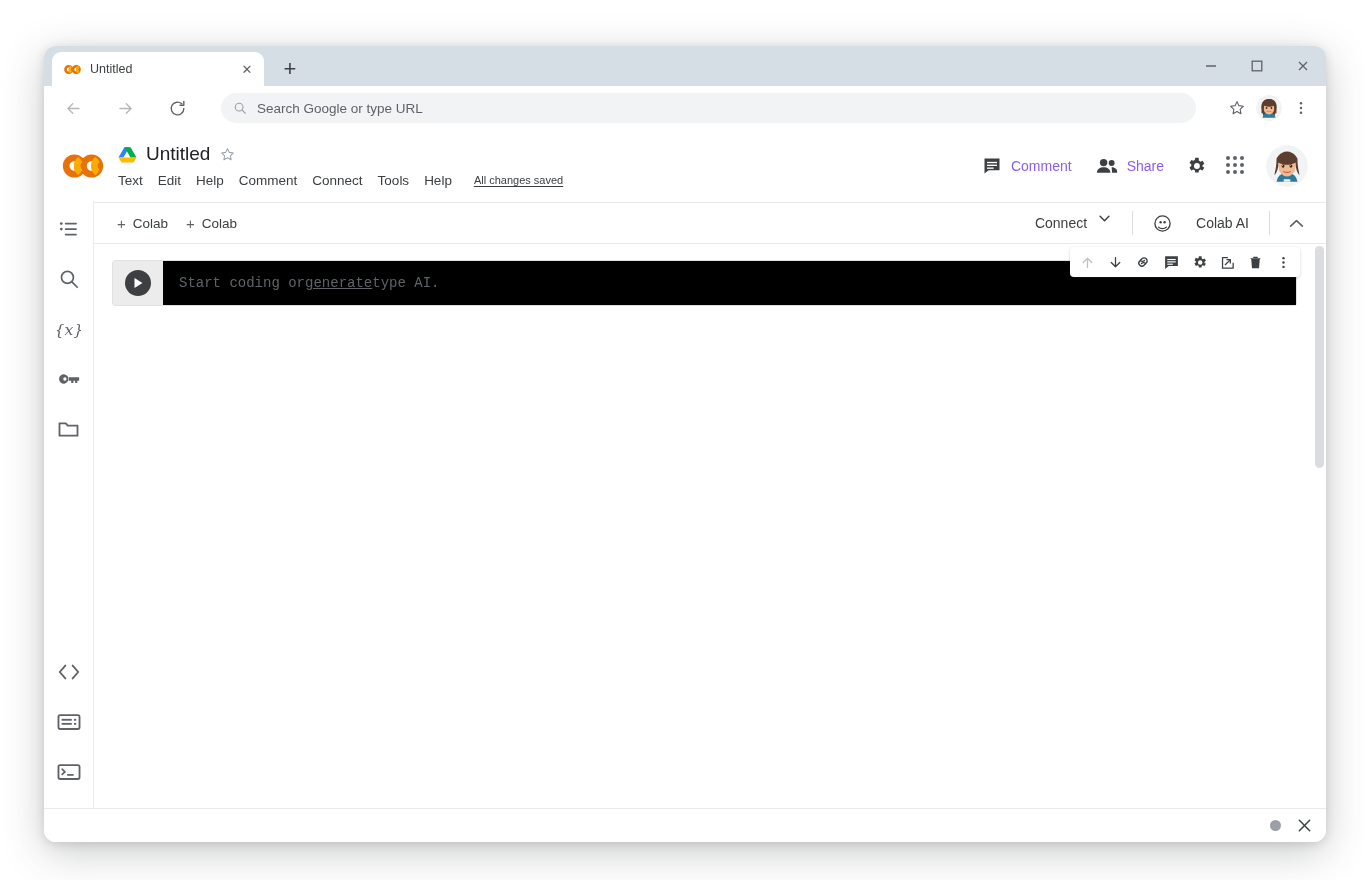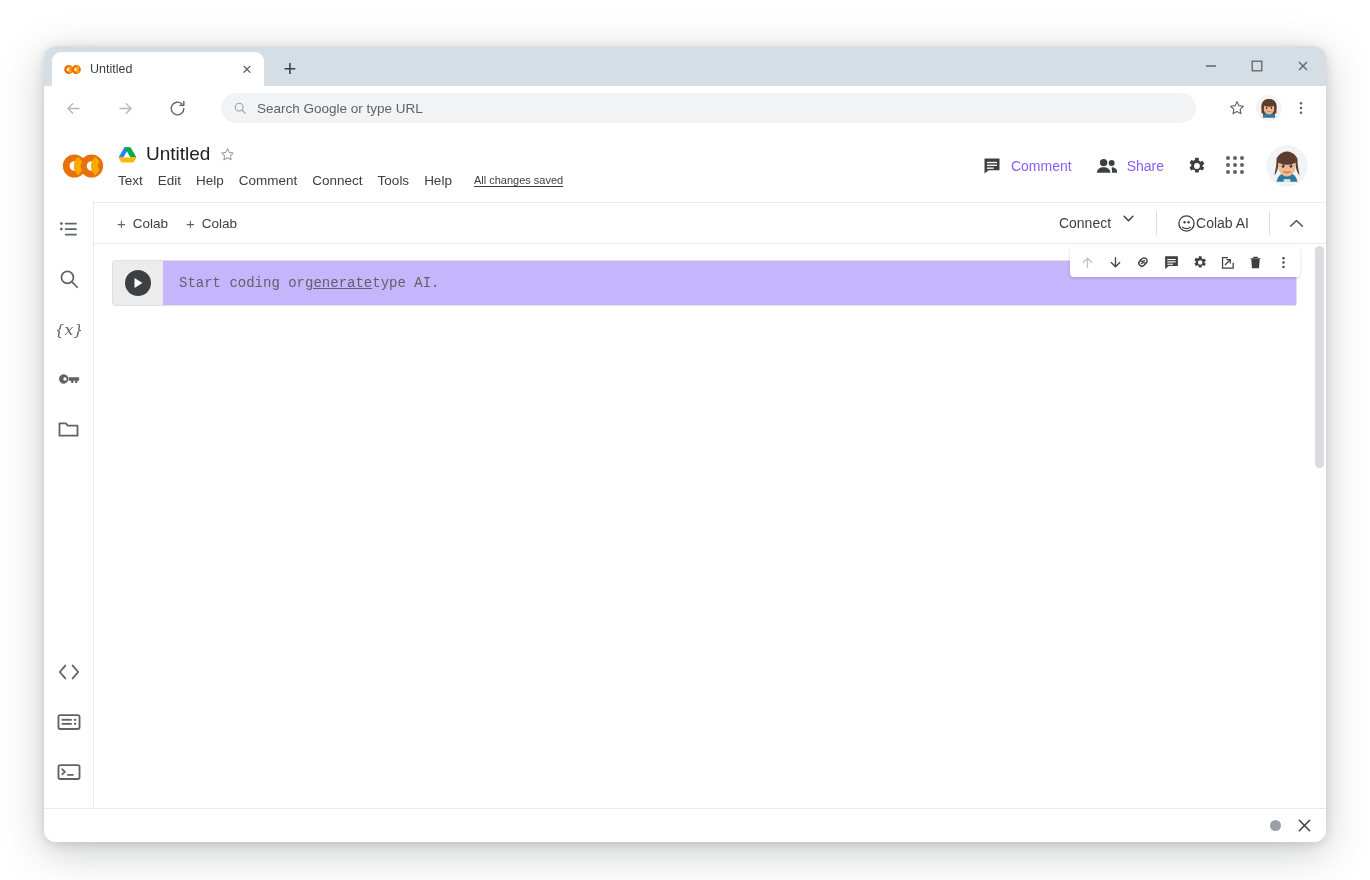--- a/index.html
+++ b/index.html
@@ -149,21 +149,21 @@
   }
   .addbtn .plus { font-size: 15px; line-height: 1; color: #5f6368; }
   .nb-right { margin-left: auto; display: flex; align-items: center; gap: 0; }
   .connect-btn {
     display: flex; align-items: flex-start; gap: 12px;
     font-size: 14px; color: #3c4043;
     padding: 7px 12px; border-radius: 4px;
   }
   .vdiv { width: 1px; height: 24px; background: #dadce0; margin: 0 10px; }
   .colab-ai-btn {
-    display: flex; align-items: center; gap: 0;
+    display: flex; align-items: center; gap: 24px;
     font-size: 14px; color: #3c4043;
     padding: 7px 10px; border-radius: 4px;
   }
   .caret-btn {
     width: 32px; height: 32px;
     display: flex; align-items: center; justify-content: center;
     color: #5f6368;
   }
 
   
@@ -201,21 +201,21 @@
     width: 50px; background: #ececec;
     display: flex; align-items: center; justify-content: center;
     flex: none;
   }
   .run-btn {
     width: 26px; height: 26px; border-radius: 50%;
     background: #3c4043;
     display: flex; align-items: center; justify-content: center;
   }
   .cell-body {
-    flex: 1; background: #c4b5fd;
+    flex: 1; background: #000000;
     display: flex; align-items: center;
     padding-left: 16px;
     font-family: "Liberation Mono", monospace;
     font-size: 14px; color: #5f6368;
   }
   .cell-body u { }
 
   .cell-toolbar {
     position: absolute;
     right: 26px; top: 3px;

